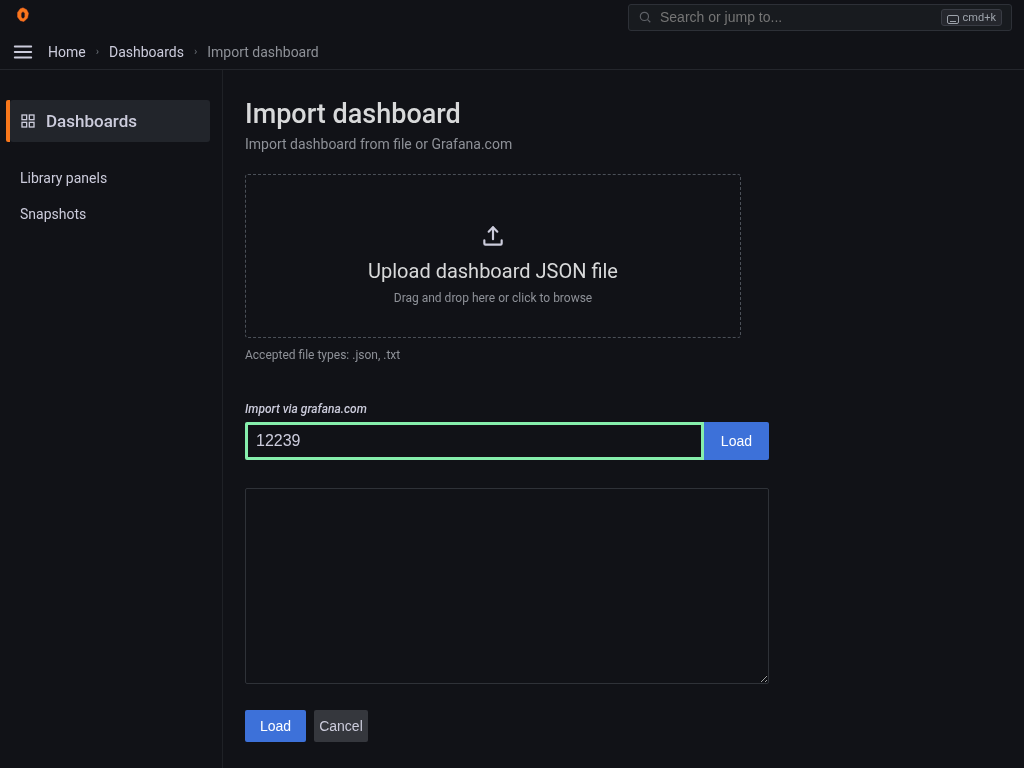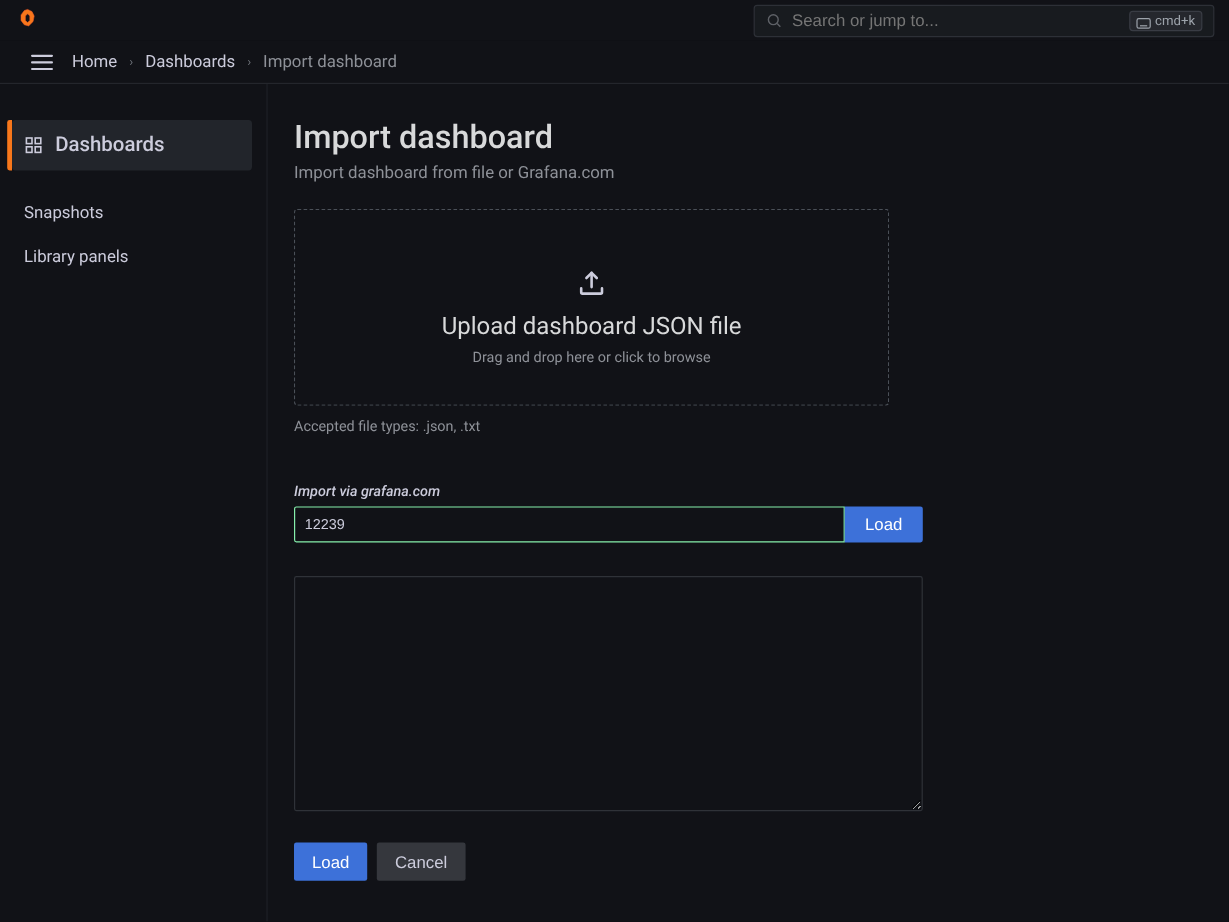--- a/index.html
+++ b/index.html
@@ -75,21 +75,21 @@
       bottom: 1px;
       left: 2px;
       right: 2px;
       height: 1px;
       background: #9da3ab;
     }
     .nav-bar {
       height: 36px;
       display: flex;
       align-items: center;
-      padding: 0 24px;
+      padding: 0 12px;
       background: #111217;
       border-bottom: 1px solid #24262c;
     }
     .menu-icon {
       width: 22px;
       height: 22px;
       margin-right: 14px;
       cursor: pointer;
     }
     .breadcrumb {
@@ -211,25 +211,25 @@
       font-style: italic;
     }
     .input-row {
       display: flex;
       width: 524px;
       margin-bottom: 28px;
     }
     .text-input {
       flex: 1;
       background: #111217;
-      border: 1px solid #86efac;
+      border: 3px solid #86efac;
       border-radius: 2px 0 0 2px;
       padding: 7px 8px;
       color: #ccccdc;
-      font-size: 12px;
+      font-size: 16px;
       outline: none;
     }
     .load-btn {
       background: #3d71d9;
       color: #fff;
       border: none;
       padding: 0 17px;
       font-size: 14px;
       border-radius: 0 2px 2px 0;
       cursor: pointer;
@@ -257,21 +257,21 @@
       border: none;
       padding: 8px 15px;
       font-size: 14px;
       border-radius: 2px;
       cursor: pointer;
     }
     .btn-secondary {
       background: #35373d;
       color: #ccccdc;
       border: none;
-      padding: 8px 15px;
+      padding: 8px 5px;
       font-size: 14px;
       border-radius: 2px;
       cursor: pointer;
     }
     #mainContent {
       border-left: 1px solid #1f2126;
     }
   </style>
 </head>
 <body>
@@ -314,24 +314,24 @@
       <svg class="dash-icon" viewBox="0 0 24 24" fill="none" stroke="#ccccdc" stroke-width="2">
         <rect x="3" y="3" width="7" height="7"></rect>
         <rect x="14" y="3" width="7" height="7"></rect>
         <rect x="3" y="14" width="7" height="7"></rect>
         <rect x="14" y="14" width="7" height="7"></rect>
       </svg>
       <span>Dashboards</span>
     </div>
     <div style="height:16px"></div>
     <div class="sidebar-sub">
+      <span>Library panels</span>
+    </div>
+    <div class="sidebar-sub">
       <span>Snapshots</span>
-    </div>
-    <div class="sidebar-sub">
-      <span>Library panels</span>
     </div>
   </div>
 
   <div class="main" id="mainContent">
     <div class="page-title">Import dashboard</div>
     <div class="page-subtitle">Import dashboard from file or Grafana.com</div>
 
     <div class="dropzone">
       <svg class="upload-icon" viewBox="0 0 24 24" fill="none" stroke="#ccccdc" stroke-width="2" stroke-linecap="round" stroke-linejoin="round">
         <path d="M4 16 v3 a1 1 0 0 0 1 1 h14 a1 1 0 0 0 1 -1 v-3"></path>

